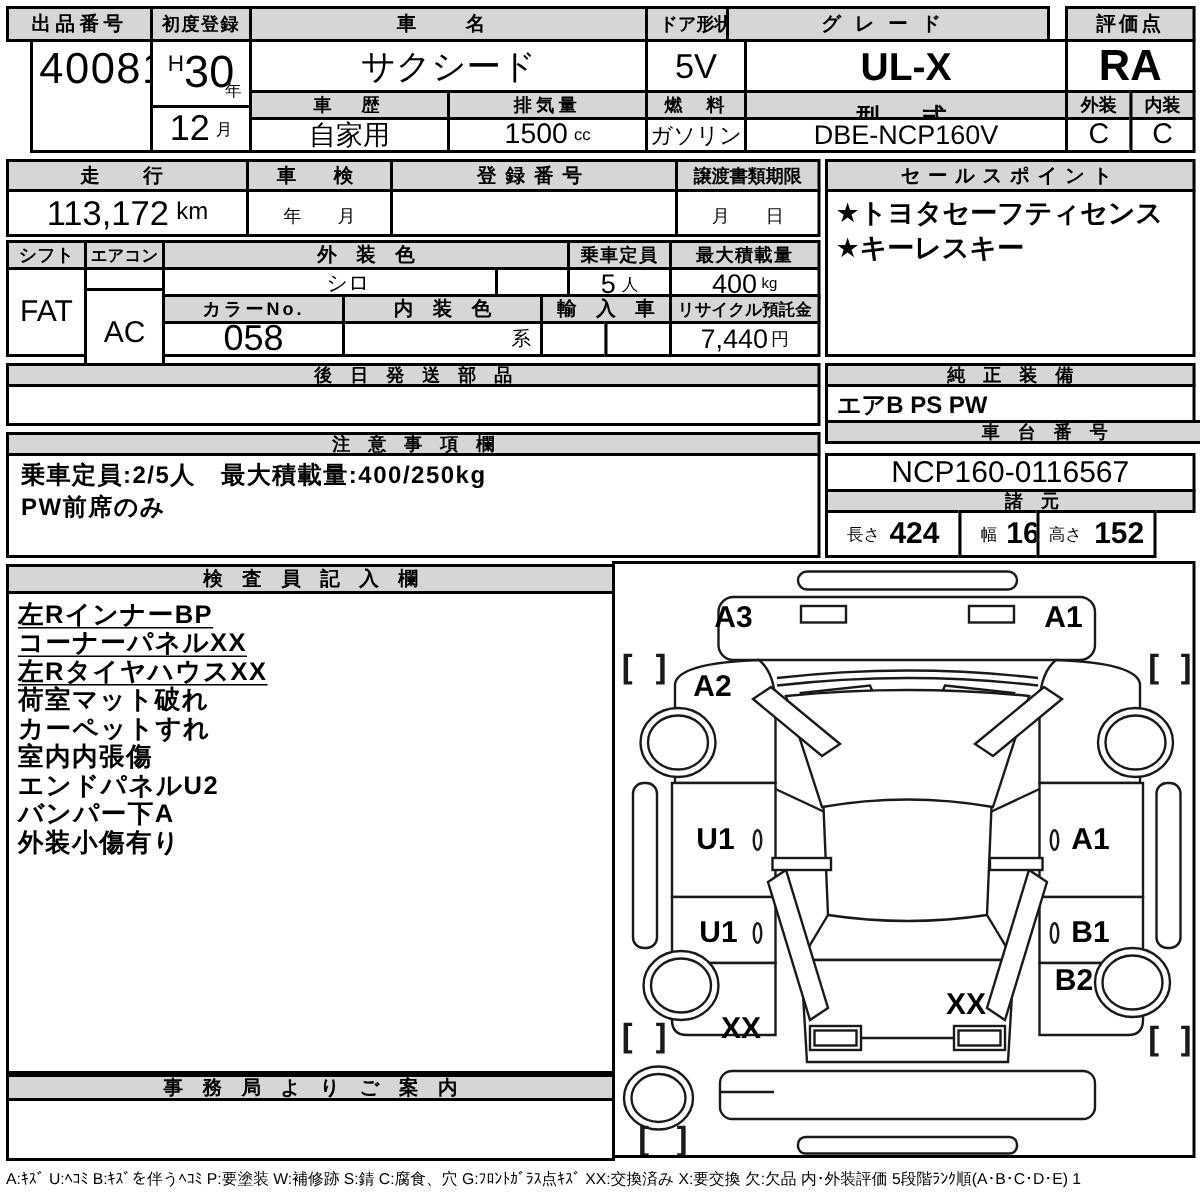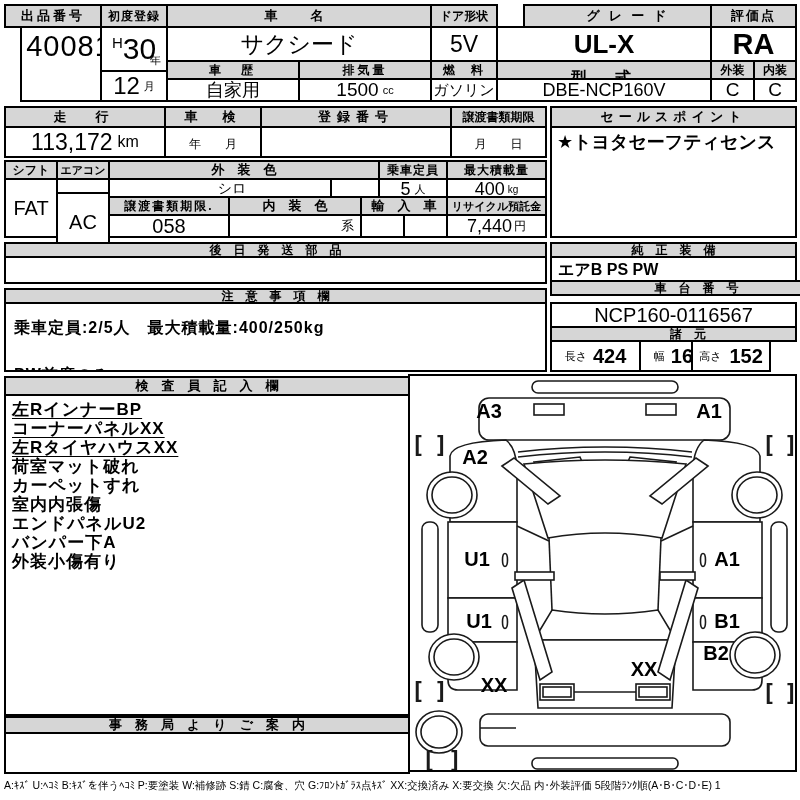--- a/index.html
+++ b/index.html
@@ -53,21 +53,21 @@
 <div class="c" style="left:166px;top:78px;width:134px;height:24px;font-size:18px;">自家用</div>
 <div class="c h" style="left:298px;top:60px;width:134px;height:20px;font-size:12px;letter-spacing:3px;">排気量</div>
 <div class="c" style="left:298px;top:78px;width:134px;height:24px;">
   <span style="font-size:19px;">1500</span>
   <span class="unit">cc</span>
 </div>
 <div class="c h" style="left:430px;top:4px;width:68px;height:24px;font-size:12px;">ドア形状</div>
 <div class="c" style="left:430px;top:26px;width:68px;height:36px;font-size:23px;">5V</div>
 <div class="c h" style="left:430px;top:60px;width:68px;height:20px;font-size:12px;letter-spacing:2px;">燃　料</div>
 <div class="c" style="left:430px;top:78px;width:68px;height:24px;font-size:15px;">ガソリン</div>
-<div class="c h" style="left:523px;top:4px;width:216px;height:24px;letter-spacing:9px;">グレード</div>
+<div class="c h" style="left:484px;top:4px;width:216px;height:24px;letter-spacing:9px;">グレード</div>
 <div class="c" style="left:496px;top:26px;width:216px;height:36px;font-size:26px;font-weight:600;">UL-X</div>
 <div class="c h" style="left:496px;top:60px;width:216px;height:37px;font-size:16px;letter-spacing:6px;">型　式</div>
 <div class="c" style="left:496px;top:78px;width:216px;height:24px;font-size:18px;">DBE-NCP160V</div>
 <div class="c h" style="left:710px;top:4px;width:87px;height:24px;letter-spacing:2px;">評価点</div>
 <div class="c" style="left:710px;top:26px;width:87px;height:36px;font-size:29px;font-weight:600;">RA</div>
 <div class="c h" style="left:710px;top:60px;width:45px;height:20px;font-size:12px;">外装</div>
 <div class="c h" style="left:753px;top:60px;width:44px;height:20px;font-size:12px;">内装</div>
 <div class="c" style="left:710px;top:78px;width:45px;height:24px;font-size:19px;">C</div>
 <div class="c" style="left:753px;top:78px;width:44px;height:24px;font-size:19px;">C</div>
 
@@ -78,60 +78,61 @@
 </div>
 <div class="c h" style="left:164px;top:106px;width:98px;height:22px;letter-spacing:6px;">車　検</div>
 <div class="c" style="left:164px;top:126px;width:98px;height:32px;font-size:12px;align-items:flex-end;padding-bottom:3px;">年　　月</div>
 <div class="c h" style="left:260px;top:106px;width:192px;height:22px;letter-spacing:6px;">登録番号</div>
 <div class="c" style="left:260px;top:126px;width:192px;height:32px;"></div>
 <div class="c h" style="left:450px;top:106px;width:97px;height:22px;font-size:12px;">譲渡書類期限</div>
 <div class="c" style="left:450px;top:126px;width:97px;height:32px;font-size:12px;align-items:flex-end;padding-bottom:3px;">月　　日</div>
 <div class="c h" style="left:550px;top:106px;width:247px;height:22px;letter-spacing:5px;">セールスポイント</div>
 <div class="c col salesbox" style="left:550px;top:126px;width:247px;height:112px;">
   <div class="salesline">★トヨタセーフティセンス</div>
+  <div class="salesline">★キーレスキー</div>
 </div>
 
 <div class="c h" style="left:4px;top:160px;width:54px;height:20px;font-size:12px;">シフト</div>
 <div class="c" style="left:4px;top:178px;width:54px;height:60px;font-size:20px;">FAT</div>
 <div class="c h" style="left:56px;top:160px;width:54px;height:20px;font-size:11px;">エアコン</div>
 <div class="c" style="left:56px;top:192px;width:54px;height:60px;font-size:20px;">AC</div>
 <div class="c h" style="left:108px;top:160px;width:272px;height:20px;font-size:13px;">外　装　色</div>
 <div class="c" style="left:108px;top:178px;width:248px;height:22px;font-size:14px;">シロ</div>
 <div class="c" style="left:330px;top:178px;width:50px;height:22px;"></div>
 <div class="c h" style="left:378px;top:160px;width:70px;height:20px;font-size:12px;letter-spacing:1px;">乗車定員</div>
 <div class="c" style="left:378px;top:178px;width:70px;height:22px;">
   <span style="font-size:18px;">5</span>
   <span class="unit">人</span>
 </div>
 <div class="c h" style="left:446px;top:160px;width:101px;height:20px;font-size:12px;letter-spacing:1px;">最大積載量</div>
 <div class="c" style="left:446px;top:178px;width:101px;height:22px;">
   <span style="font-size:18px;">400</span>
   <span style="font-size:10px;margin-left:3px;">kg</span>
 </div>
-<div class="c h" style="left:108px;top:196px;width:122px;height:20px;font-size:12px;letter-spacing:2px;">譲渡書類期限.</div>
-<div class="c" style="left:108px;top:214px;width:122px;height:24px;font-size:20px;">058</div>
+<div class="c h" style="left:108px;top:196px;width:122px;height:20px;font-size:12px;letter-spacing:2px;">カラーNo.</div>
+<div class="c" style="left:108px;top:214px;width:122px;height:24px;font-size:24px;">058</div>
 <div class="c h" style="left:228px;top:196px;width:134px;height:20px;font-size:13px;">内　装　色</div>
 <div class="c right" style="left:228px;top:214px;width:134px;height:24px;font-size:13px;padding-right:6px;">系</div>
 <div class="c h" style="left:360px;top:196px;width:88px;height:20px;font-size:13px;">輸　入　車</div>
 <div class="c" style="left:360px;top:214px;width:45px;height:24px;"></div>
 <div class="c" style="left:403px;top:214px;width:45px;height:24px;"></div>
 <div class="c h" style="left:446px;top:196px;width:101px;height:20px;font-size:11px;">リサイクル預託金</div>
 <div class="c" style="left:446px;top:214px;width:101px;height:24px;">
   <span style="font-size:18px;">7,440</span>
   <span style="font-size:12px;margin-left:2px;">円</span>
 </div>
 
 <div class="c h" style="left:4px;top:242px;width:543px;height:16px;font-size:12px;">後　日　発　送　部　品</div>
 <div class="c" style="left:4px;top:256px;width:543px;height:28px;"></div>
 
 <div class="c h" style="left:550px;top:242px;width:247px;height:16px;font-size:12px;">純　正　装　備</div>
 <div class="c left" style="left:550px;top:256px;width:247px;height:28px;font-size:16px;font-weight:600;padding-left:6px;">エアB PS PW</div>
 
 <div class="c h" style="left:4px;top:288px;width:543px;height:16px;font-size:12px;">注　意　事　項　欄</div>
-<div class="c col" style="left:4px;top:302px;width:543px;height:70px;align-items:flex-start;justify-content:flex-start;padding:13px 8px;gap:26px;">
+<div class="c col" style="left:4px;top:302px;width:543px;height:70px;align-items:flex-start;justify-content:flex-start;padding:3px 8px;">
   <div class="noteline">乗車定員:2/5人　最大積載量:400/250kg</div>
   <div class="noteline">PW前席のみ</div>
 </div>
 
 <div class="c h" style="left:550px;top:280px;width:293px;height:16px;font-size:12px;">車　台　番　号</div>
 <div class="c" style="left:550px;top:302px;width:247px;height:26px;font-size:20px;">NCP160-0116567</div>
 <div class="c h" style="left:550px;top:326px;width:247px;height:16px;font-size:12px;padding-left:29px;">諸　元</div>
 <div class="c" style="left:550px;top:340px;width:91px;height:32px;gap:6px;">
   <span style="font-size:11px;">長さ</span>
   <span style="font-size:20px;font-weight:600;">424</span>

